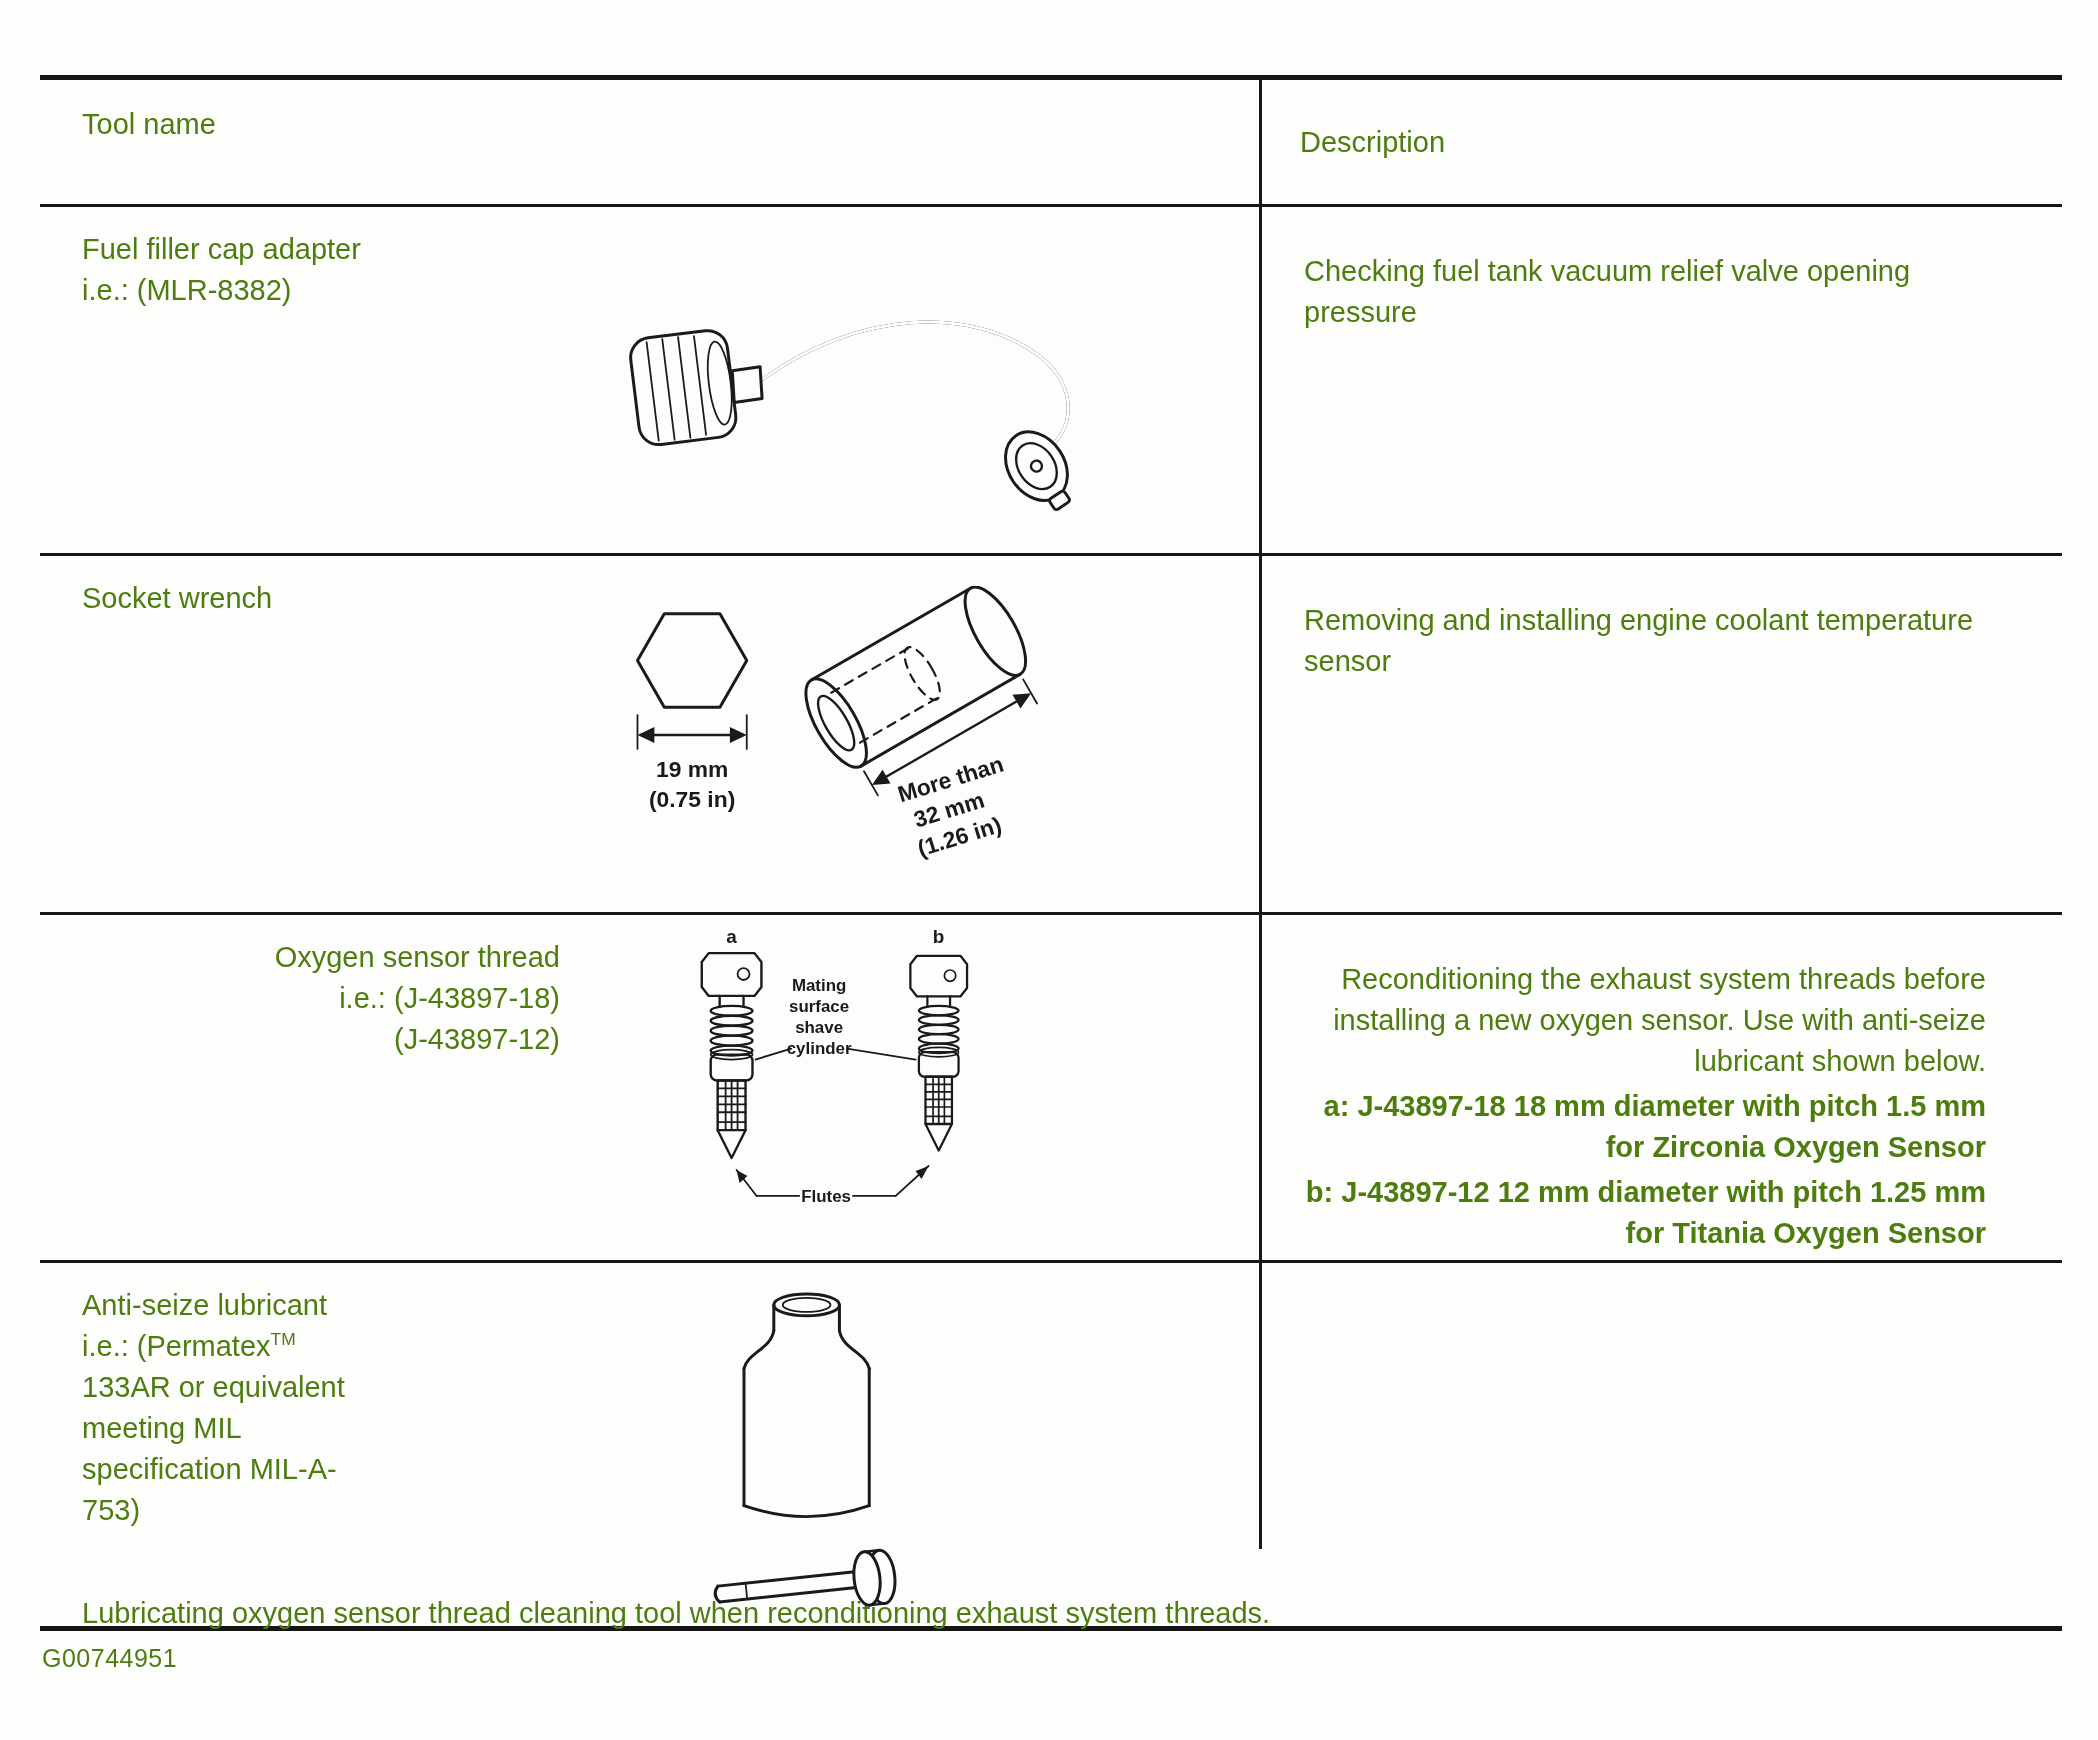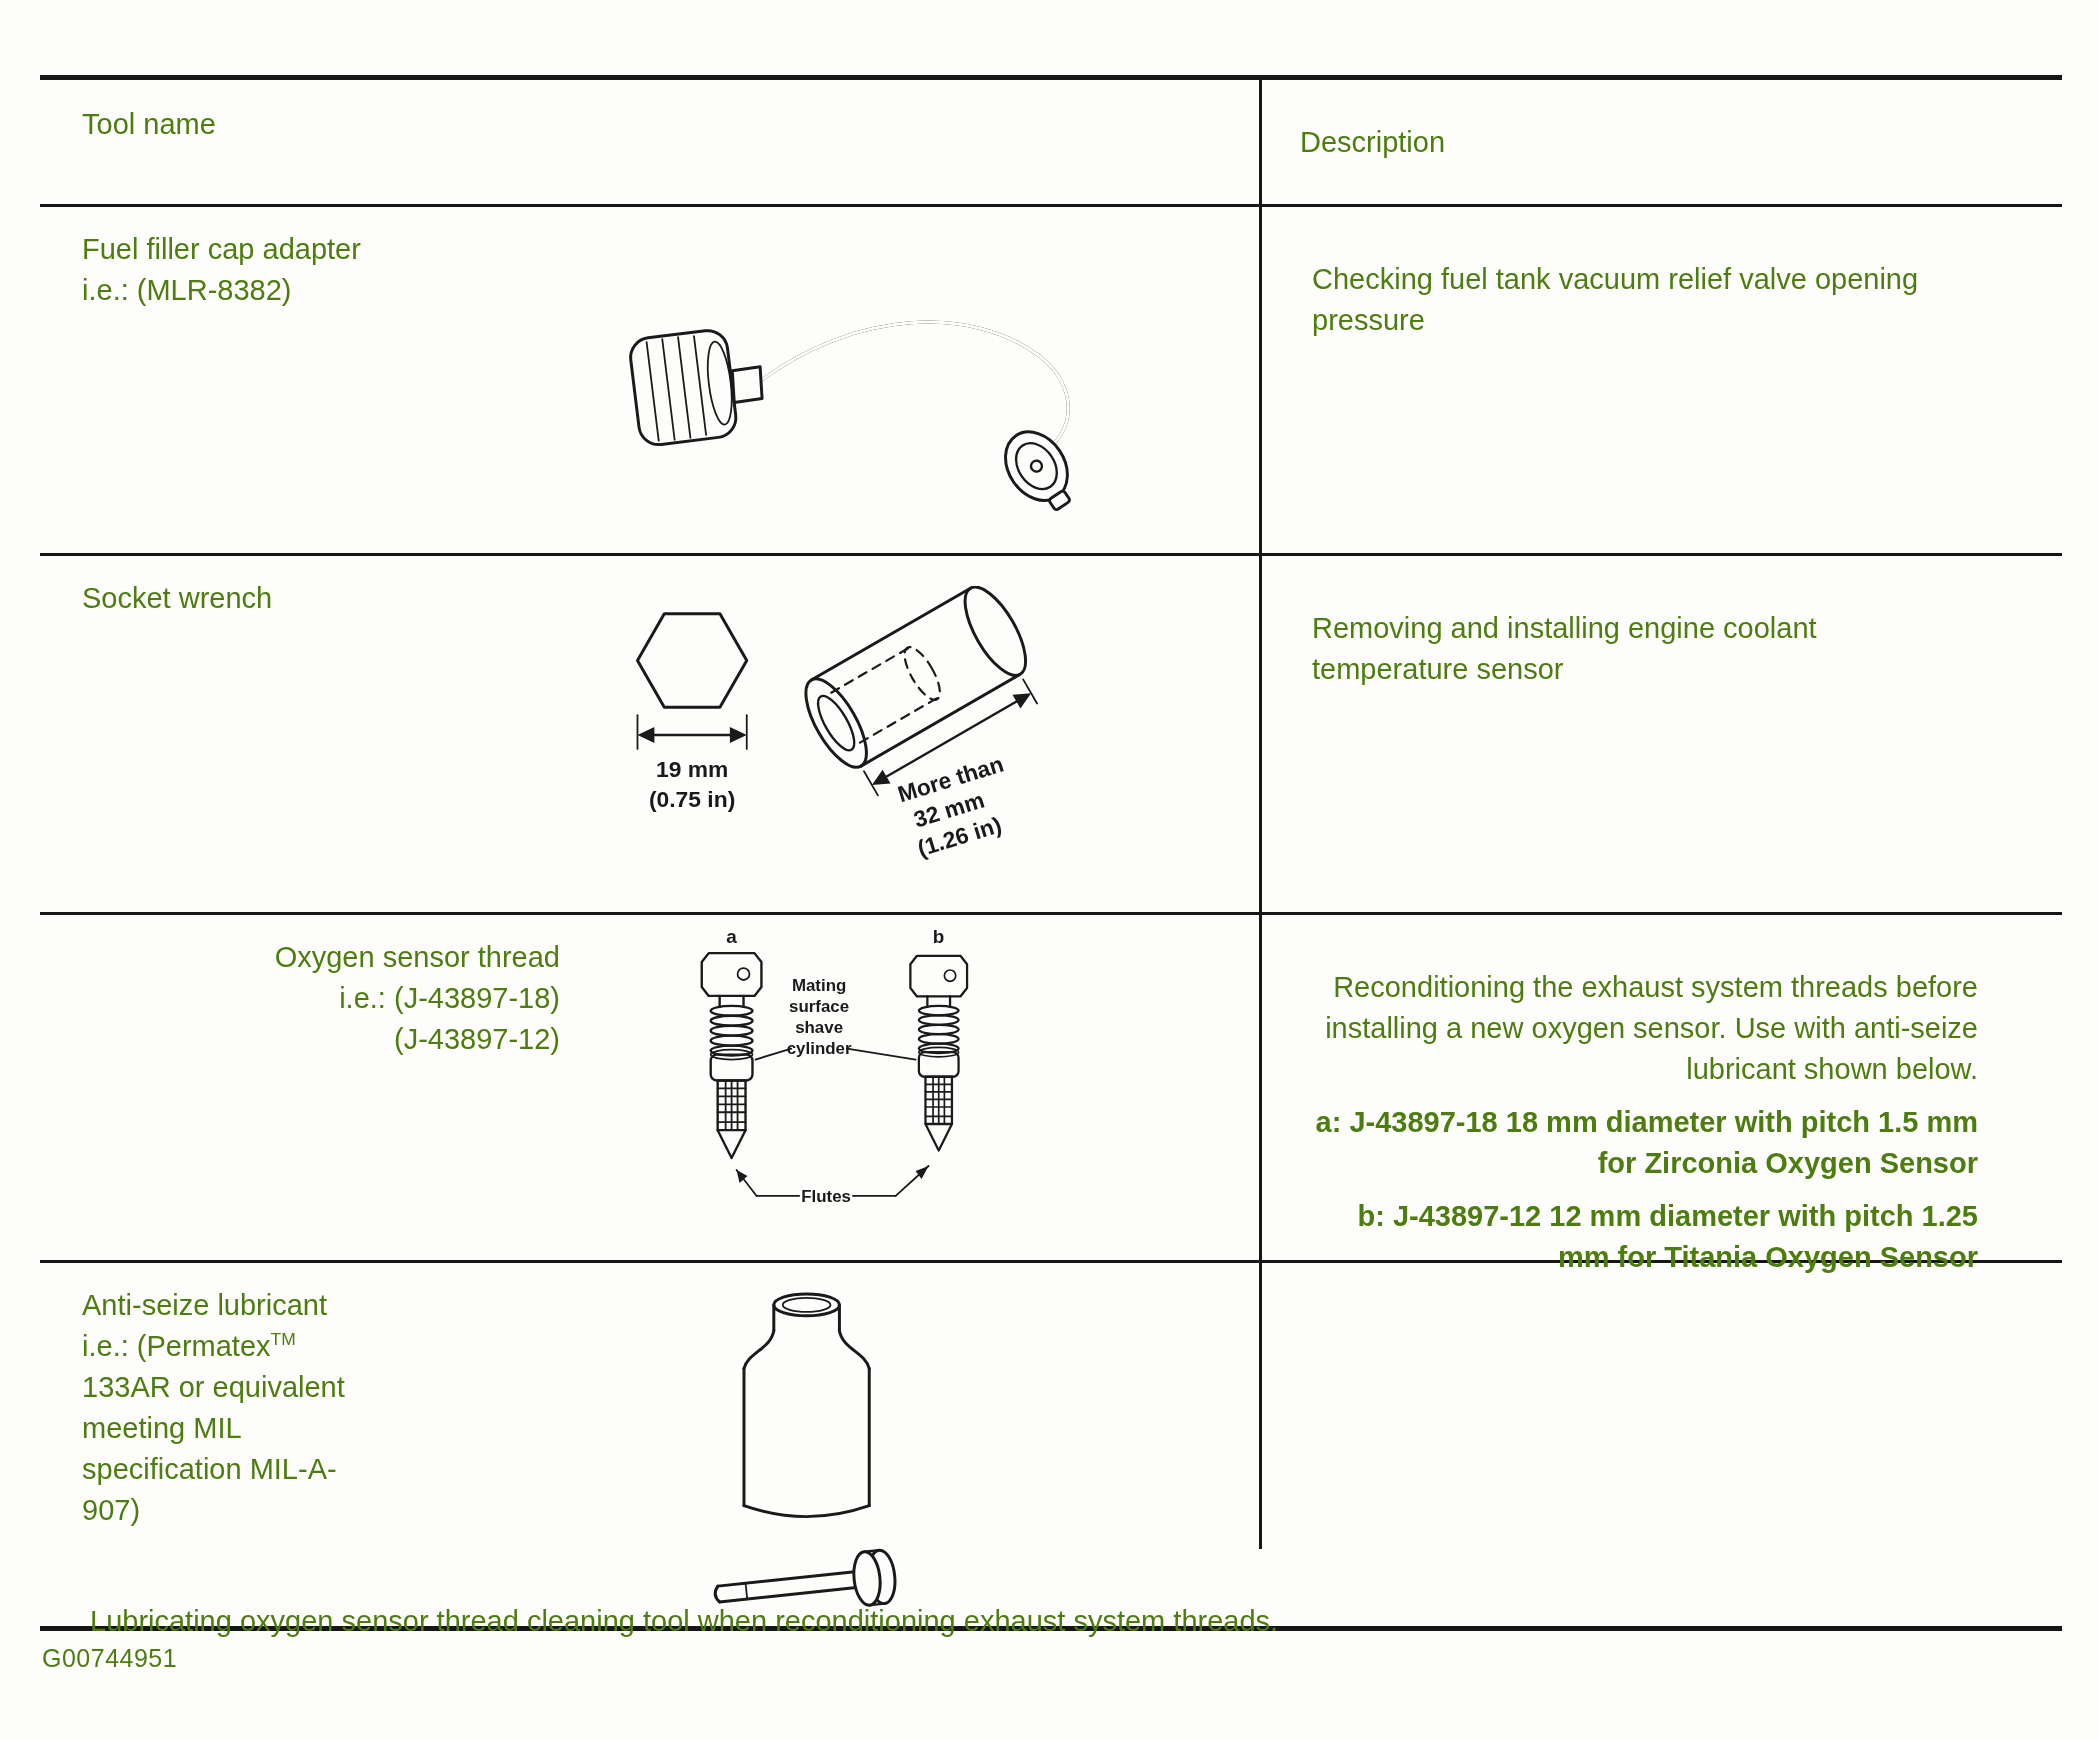--- a/index.html
+++ b/index.html
@@ -30,21 +30,21 @@
   .row-4 { height: 363px; flex-direction: column; }
   .cell { position: relative; font-size: 29px; line-height: 41px; }
   .tool-cell {
     width: 1222px;
     border-right: 3px solid #161616;
     padding: 22px 24px 18px 42px;
   }
   .desc-cell { flex: 1; padding: 40px 72px 20px 38px; }
   .row-header .tool-cell { padding-top: 24px; }
   .row-header .desc-cell { padding-top: 42px; }
-  .desc-cell p { margin: 12px; }
+  .desc-cell p { margin: 4px; }
   .desc-bold { font-weight: bold; }
   sup.tm { font-size: 0.60em; vertical-align: super; line-height: 0; }
   .name-block { position: relative; z-index: 2; max-width: 478px; }
   .fig { position: absolute; z-index: 1; }
   .fig path, .fig line, .fig rect, .fig ellipse, .fig circle,
   .fig polygon, .fig polyline {
     fill: none;
     stroke: #1a1a1a;
     stroke-width: 3;
     stroke-linejoin: round;
@@ -245,21 +245,21 @@
     </div>
 
     <div class="t-row row-4">
       <div class="cell tool-cell">
         <div class="name-block" style="max-width:358px;">
           <div>Anti-seize lubricant</div>
           <div><span>i.e.: (Permatex</span><sup class="tm">TM</sup></div>
           <div>133AR or equivalent</div>
           <div>meeting MIL</div>
           <div>specification MIL-A-</div>
-          <div>907)</div>
+          <div>753)</div>
         </div>
         <svg class="fig" style="left:662px; top:22px;" width="249" height="338" viewBox="0 0 250 340">
           <g>
             <ellipse cx="105" cy="20" rx="33" ry="11"></ellipse>
             <ellipse class="thin" cx="105" cy="20" rx="24" ry="7"></ellipse>
             <line x1="72" y1="20" x2="72" y2="46"></line>
             <line x1="138" y1="20" x2="138" y2="46"></line>
             <path d="M72,46 C69,64 46,68 42,84"></path>
             <path d="M138,46 C141,64 164,68 168,84"></path>
             <line x1="42" y1="84" x2="42" y2="222"></line>

